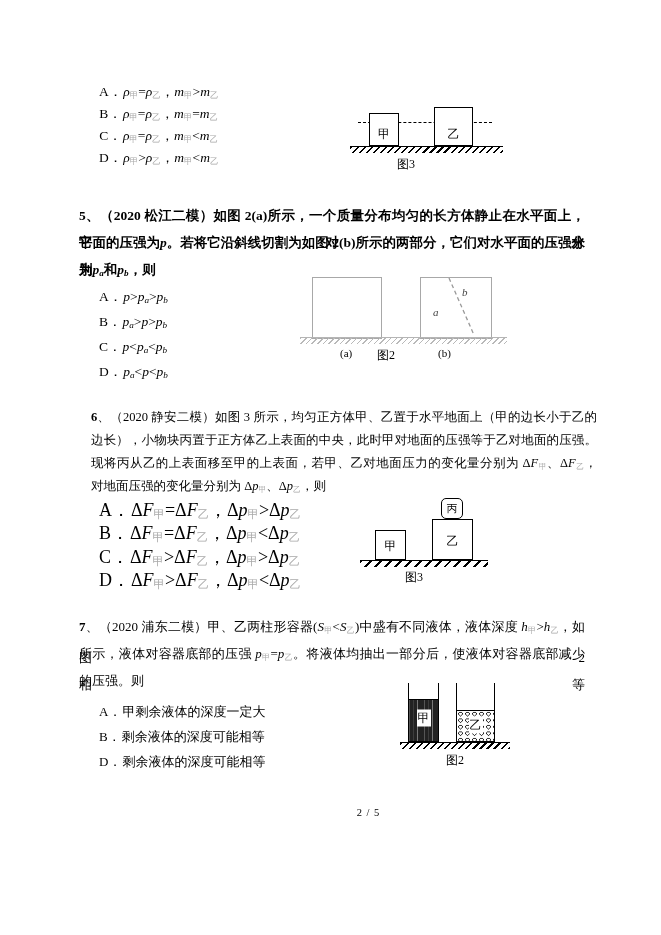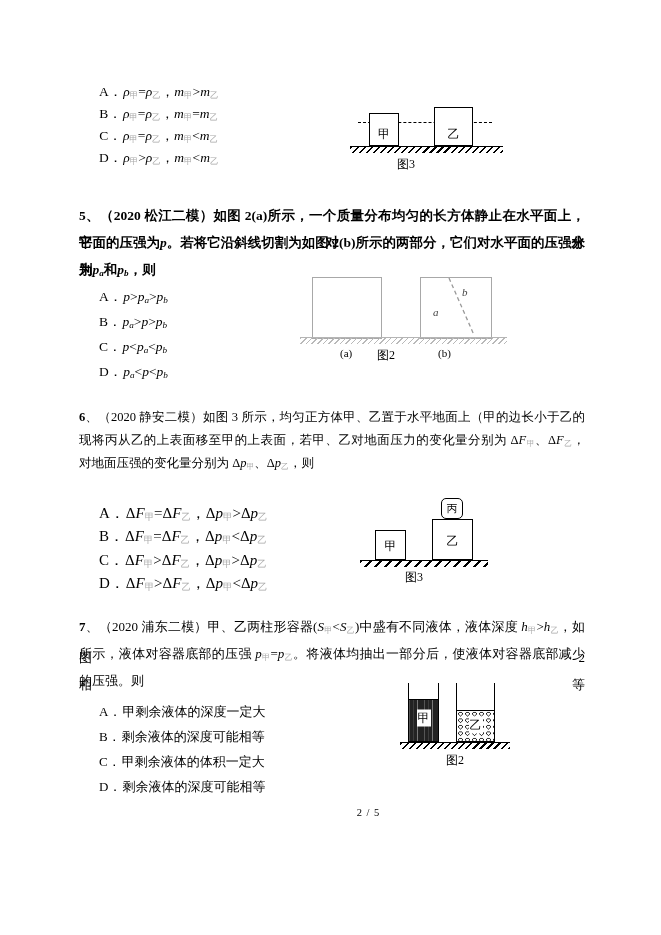--- a/index.html
+++ b/index.html
@@ -9,21 +9,21 @@
   
   .textblock{width:506px;}
   .qline{white-space:nowrap;}
   .qline.just{white-space:normal;text-align:justify;text-align-last:justify;}
   .lh27 .qline{height:27px;line-height:27px;font-size:13.5px;}
   .lh23 .qline{height:23px;line-height:23px;font-size:12.5px;}
   .lh27q7 .qline{height:27px;line-height:27px;font-size:13px;}
   .optblock .opt-line{white-space:nowrap;}
   .olh22 .opt-line{height:22px;line-height:22px;font-size:13.5px;text-align:center;}
   .olh25 .opt-line{height:25px;line-height:25px;font-size:13.5px;}
-  .olh23 .opt-line{height:23.4px;line-height:30px;font-size:15px;}
+  .olh23 .opt-line{height:23.4px;line-height:24px;font-size:18px;}
   .olh25s .opt-line{height:25px;line-height:25px;font-size:13px;}
   .opt-label{margin-right:1px;}
   
   .sg-t{}
   .sg-b{font-weight:bold;}
   .sg-v{font-style:italic;}
   .sg-u{}
   .sg-s{font-style:italic;font-size:0.68em;vertical-align:-2px;}
   .sg-g{font-size:0.63em;color:#a9a9a9;vertical-align:-2px;}
   
@@ -99,22 +99,23 @@
     </svg>
     <span class="partlabel" style="left:12px;top:28px;">a</span>
     <span class="partlabel" style="left:41px;top:8px;">b</span>
   </div>
   <div class="ground-light" style="left:0;top:62px;width:207px;"></div>
   <span class="figcap" style="left:40px;top:72px;font-size:11px;">(a)</span>
   <span class="figcap" style="left:77px;top:72px;">图2</span>
   <span class="figcap" style="left:138px;top:72px;font-size:11px;">(b)</span>
 </div>
 
-<div class="abs textblock lh23" style="left:79px;top:406px;">
+<div class="abs textblock lh23" style="left:91px;top:406px;">
     <div class="qline just"><span class="sg-b">6</span><span class="sg-t">、（2020 静安二模）如图 3 所示，均匀正方体甲、乙置于水平地面上（甲的边长小于乙的</span></div>
+    <div class="qline just"><span class="sg-t">边长），小物块丙置于正方体乙上表面的中央，此时甲对地面的压强等于乙对地面的压强。</span></div>
     <div class="qline just"><span class="sg-t">现将丙从乙的上表面移至甲的上表面，若甲、乙对地面压力的变化量分别为 </span><span class="sg-u">Δ</span><span class="sg-v">F</span><span class="sg-g">甲</span><span class="sg-t">、</span><span class="sg-u">Δ</span><span class="sg-v">F</span><span class="sg-g">乙</span><span class="sg-t">，</span></div>
     <div class="qline"><span class="sg-t">对地面压强的变化量分别为 </span><span class="sg-u">Δ</span><span class="sg-v">p</span><span class="sg-g">甲</span><span class="sg-t">、</span><span class="sg-u">Δ</span><span class="sg-v">p</span><span class="sg-g">乙</span><span class="sg-t">，则</span></div>
   </div>
 <div class="abs optblock olh23" style="left:99px;top:498px;">
     <div class="opt-line"><span class="opt-label">A．</span><span class="sg-u">Δ</span><span class="sg-v">F</span><span class="sg-g">甲</span><span class="sg-t">=</span><span class="sg-u">Δ</span><span class="sg-v">F</span><span class="sg-g">乙</span><span class="sg-t">，</span><span class="sg-u">Δ</span><span class="sg-v">p</span><span class="sg-g">甲</span><span class="sg-t">&gt;</span><span class="sg-u">Δ</span><span class="sg-v">p</span><span class="sg-g">乙</span></div>
     <div class="opt-line"><span class="opt-label">B．</span><span class="sg-u">Δ</span><span class="sg-v">F</span><span class="sg-g">甲</span><span class="sg-t">=</span><span class="sg-u">Δ</span><span class="sg-v">F</span><span class="sg-g">乙</span><span class="sg-t">，</span><span class="sg-u">Δ</span><span class="sg-v">p</span><span class="sg-g">甲</span><span class="sg-t">&lt;</span><span class="sg-u">Δ</span><span class="sg-v">p</span><span class="sg-g">乙</span></div>
     <div class="opt-line"><span class="opt-label">C．</span><span class="sg-u">Δ</span><span class="sg-v">F</span><span class="sg-g">甲</span><span class="sg-t">&gt;</span><span class="sg-u">Δ</span><span class="sg-v">F</span><span class="sg-g">乙</span><span class="sg-t">，</span><span class="sg-u">Δ</span><span class="sg-v">p</span><span class="sg-g">甲</span><span class="sg-t">&gt;</span><span class="sg-u">Δ</span><span class="sg-v">p</span><span class="sg-g">乙</span></div>
     <div class="opt-line"><span class="opt-label">D．</span><span class="sg-u">Δ</span><span class="sg-v">F</span><span class="sg-g">甲</span><span class="sg-t">&gt;</span><span class="sg-u">Δ</span><span class="sg-v">F</span><span class="sg-g">乙</span><span class="sg-t">，</span><span class="sg-u">Δ</span><span class="sg-v">p</span><span class="sg-g">甲</span><span class="sg-t">&lt;</span><span class="sg-u">Δ</span><span class="sg-v">p</span><span class="sg-g">乙</span></div>
   </div>
 
@@ -133,21 +134,20 @@
 </div>
 
 <div class="abs textblock lh27q7" style="left:79px;top:613px;">
     <div class="qline just"><span class="sg-b">7</span><span class="sg-t">、（2020 浦东二模）甲、乙两柱形容器(</span><span class="sg-v">S</span><span class="sg-g">甲</span><span class="sg-t">&lt;</span><span class="sg-v">S</span><span class="sg-g">乙</span><span class="sg-t">)中盛有不同液体，液体深度 </span><span class="sg-v">h</span><span class="sg-g">甲</span><span class="sg-t">&gt;</span><span class="sg-v">h</span><span class="sg-g">乙</span><span class="sg-t">，如图 2</span></div>
     <div class="qline just"><span class="sg-t">所示，液体对容器底部的压强 </span><span class="sg-v">p</span><span class="sg-g">甲</span><span class="sg-t">=</span><span class="sg-v">p</span><span class="sg-g">乙</span><span class="sg-t">。将液体均抽出一部分后，使液体对容器底部减少相等</span></div>
     <div class="qline"><span class="sg-t">的压强。则</span></div>
   </div>
 <div class="abs optblock olh25s" style="left:99px;top:699px;">
     <div class="opt-line"><span class="opt-label">A．</span><span class="sg-t">甲剩余液体的深度一定大</span></div>
     <div class="opt-line"><span class="opt-label">B．</span><span class="sg-t">剩余液体的深度可能相等</span></div>
-    <div class="opt-line"><span class="opt-label">C．</span><span class="sg-t">甲剩余液体的体积一定大</span></div>
     <div class="opt-line"><span class="opt-label">D．</span><span class="sg-t">剩余液体的深度可能相等</span></div>
   </div>
 
 <div class="figbox" style="left:400px;top:680px;width:112px;height:90px;">
   <div class="vessel" style="left:8px;top:3px;width:31px;height:59px;">
     <div class="liquid liq-dash" style="top:16px;">
       <span class="liq-label">甲</span>
     </div>
   </div>
   <div class="vessel" style="left:56px;top:3px;width:39px;height:59px;">

